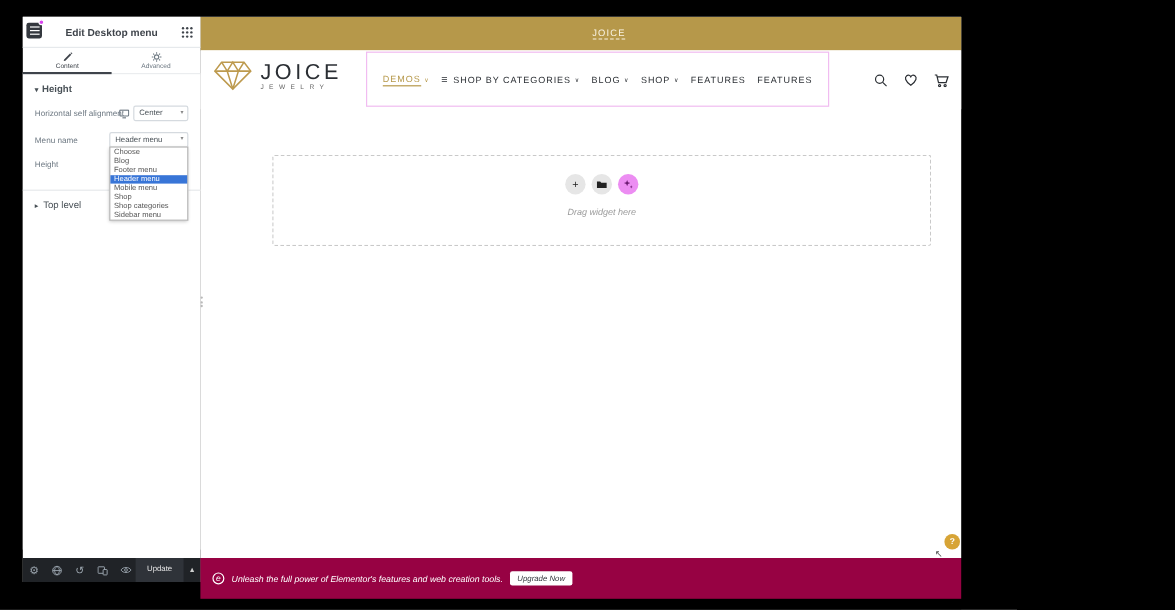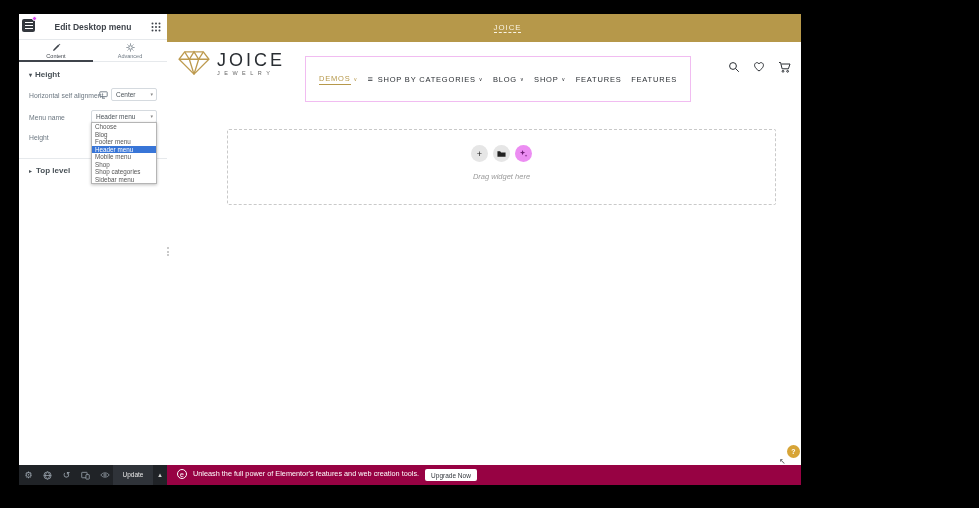--- a/index.html
+++ b/index.html
@@ -34,40 +34,40 @@
   .selectbox { position:absolute; height:13px; border:1px solid #d5dadf; border-radius:2px; background:#fff;
     font-size:6.5px; color:#495157; line-height:11px; padding-left:4px; cursor:pointer; }
   .selectbox .sel-caret { position:absolute; right:3px; top:0; font-size:5px; color:#888; line-height:11px; }
   .dropdown { position:absolute; left:72px; top:122px; width:66px; background:#fff; border:1px solid #b5b5b5;
     box-shadow:0 1px 3px rgba(0,0,0,.25); z-index:5; }
   .dd-opt { height:7.5px; line-height:7.5px; padding-left:3px; font-size:6.3px; color:#555; cursor:pointer; white-space:nowrap; }
   .dd-opt.selected { background:#3875d7; color:#fff; }
   .sec-row { position:absolute; left:0; right:0; height:24px; border-top:1px solid #e6e9ec;
     display:flex; align-items:center; padding-left:10px; cursor:pointer; }
   .sec-row .caret { font-size:6px; margin-right:4px; color:#495157; }
-  .sec-row .slabel { font-size:8px; font-weight:bold; color:#495157; }
+  .sec-row .slabel { font-size:8px; font-weight:normal; color:#495157; }
   .p-footer { position:absolute; left:19px; top:465px; width:148px; height:20px; background:#202327;
     display:flex; align-items:center; }
   .pf-icon { width:19px; display:flex; justify-content:center; color:#9aa4ad; cursor:pointer; font-size:9px; line-height:9px; }
   .pf-update { position:absolute; right:14px; top:0; width:40px; height:20px; background:#2f3339;
     color:#e8e8e8; font-size:6.5px; text-align:center; line-height:20px; cursor:pointer; }
   .pf-chevron { position:absolute; right:1px; top:0; width:12px; height:20px; color:#cfcfcf; font-size:7px;
     display:flex; align-items:center; justify-content:center; cursor:pointer; }
 
   
   .preview { position:absolute; left:167px; top:14px; width:677px; height:451px; background:#fff; overflow:hidden; }
   .promo { position:relative; height:28px; background:#b6984a; display:flex; align-items:center; justify-content:center; }
   .promo-text { font-size:7.8px; letter-spacing:1px; color:#faf4e4; }
   .promo-code { font-size:7.8px; letter-spacing:1px; color:#faf4e4; border-bottom:1px dashed #faf4e4; margin-left:4px; cursor:pointer; }
   .promo-close { position:absolute; right:14px; top:0; height:28px; display:flex; align-items:center; color:#fdfbf3; font-size:9px; cursor:pointer; }
   .site-header { position:relative; height:49px; background:#fff; }
   .site-logo { position:absolute; left:10px; top:7px; display:flex; align-items:center; gap:6px; cursor:pointer; }
   .logo-txt .lname { font-size:18px; letter-spacing:3px; color:#2a2e33; line-height:18px; }
   .logo-txt .ltag { font-size:5.5px; letter-spacing:4.5px; color:#666; margin-top:1px; }
-  .site-menu { position:absolute; left:138px; top:14px; width:386px; height:46px; border:1px solid #f1bcf1;
+  .site-menu { position:absolute; left:138px; top:1px; width:386px; height:46px; border:1px solid #f1bcf1;
     display:flex; align-items:center; justify-content:space-between; padding:0 13px; }
   .sm-item { display:flex; align-items:center; gap:3px; font-size:7.5px; letter-spacing:0.8px; color:#2a2e33; cursor:pointer; white-space:nowrap; }
   .sm-item .chev { font-size:5px; color:#2a2e33; }
   .sm-item.active, .sm-item.active .chev { color:#b6984a; }
   .sm-item.active .sm-label { border-bottom:1px solid #b6984a; padding-bottom:1px; }
   .sm-burger { font-size:9px; line-height:8px; margin-right:1px; }
   .hicons { position:absolute; right:28px; top:0; height:49px; display:flex; align-items:center; gap:13px; }
   .hicon { color:#2a2e33; cursor:pointer; }
   .dropzone { position:absolute; left:60px; top:115px; width:549px; height:76px; border:1px dashed #c9c9c9; border-radius:2px; }
   .dz-buttons { position:absolute; left:0; right:0; top:15px; display:flex; justify-content:center; gap:5px; }
@@ -96,21 +96,21 @@
   .n-row.depth1 { padding-left:22px; }
   .n-row.selected { background:#e3e3e3; color:#4a4f55; }
   .n-caret { width:8px; font-size:5.5px; color:#6d7882; }
   .n-icon { width:12px; color:#6d7882; display:flex; align-items:center; }
   .n-footer { position:absolute; left:0; right:0; bottom:0; height:22px; border-top:1px solid #ececec;
     display:flex; align-items:center; justify-content:center; gap:3px; font-size:6.5px; color:#6d7882; }
   .n-footer .nlink { color:#d30c5c; cursor:pointer; }
 
   
   .notif { position:absolute; left:167px; top:465px; width:678px; height:20px; background:#970243;
-    display:flex; align-items:flex-start; padding:4px 10px; gap:6px; }
+    display:flex; align-items:center; padding:17px 10px; gap:6px;font-style:italic; }
   .notif-eicon { width:10px; height:10px; border-radius:50%; border:1px solid #fff; color:#fff; font-size:7px;
     display:flex; align-items:center; justify-content:center; flex:0 0 auto; }
   .notif-msg { font-size:7.3px; color:#fff; white-space:nowrap; }
   .notif-btn { background:#fff; color:#33373d; font-size:6.5px; padding:2.5px 6px; border-radius:2px; cursor:pointer; white-space:nowrap; }
   .notif-close { margin-left:auto; color:#fff; font-size:9px; cursor:pointer; padding-right:2px; }
 </style>
 </head>
 <body>
 
 <div class="stage">

